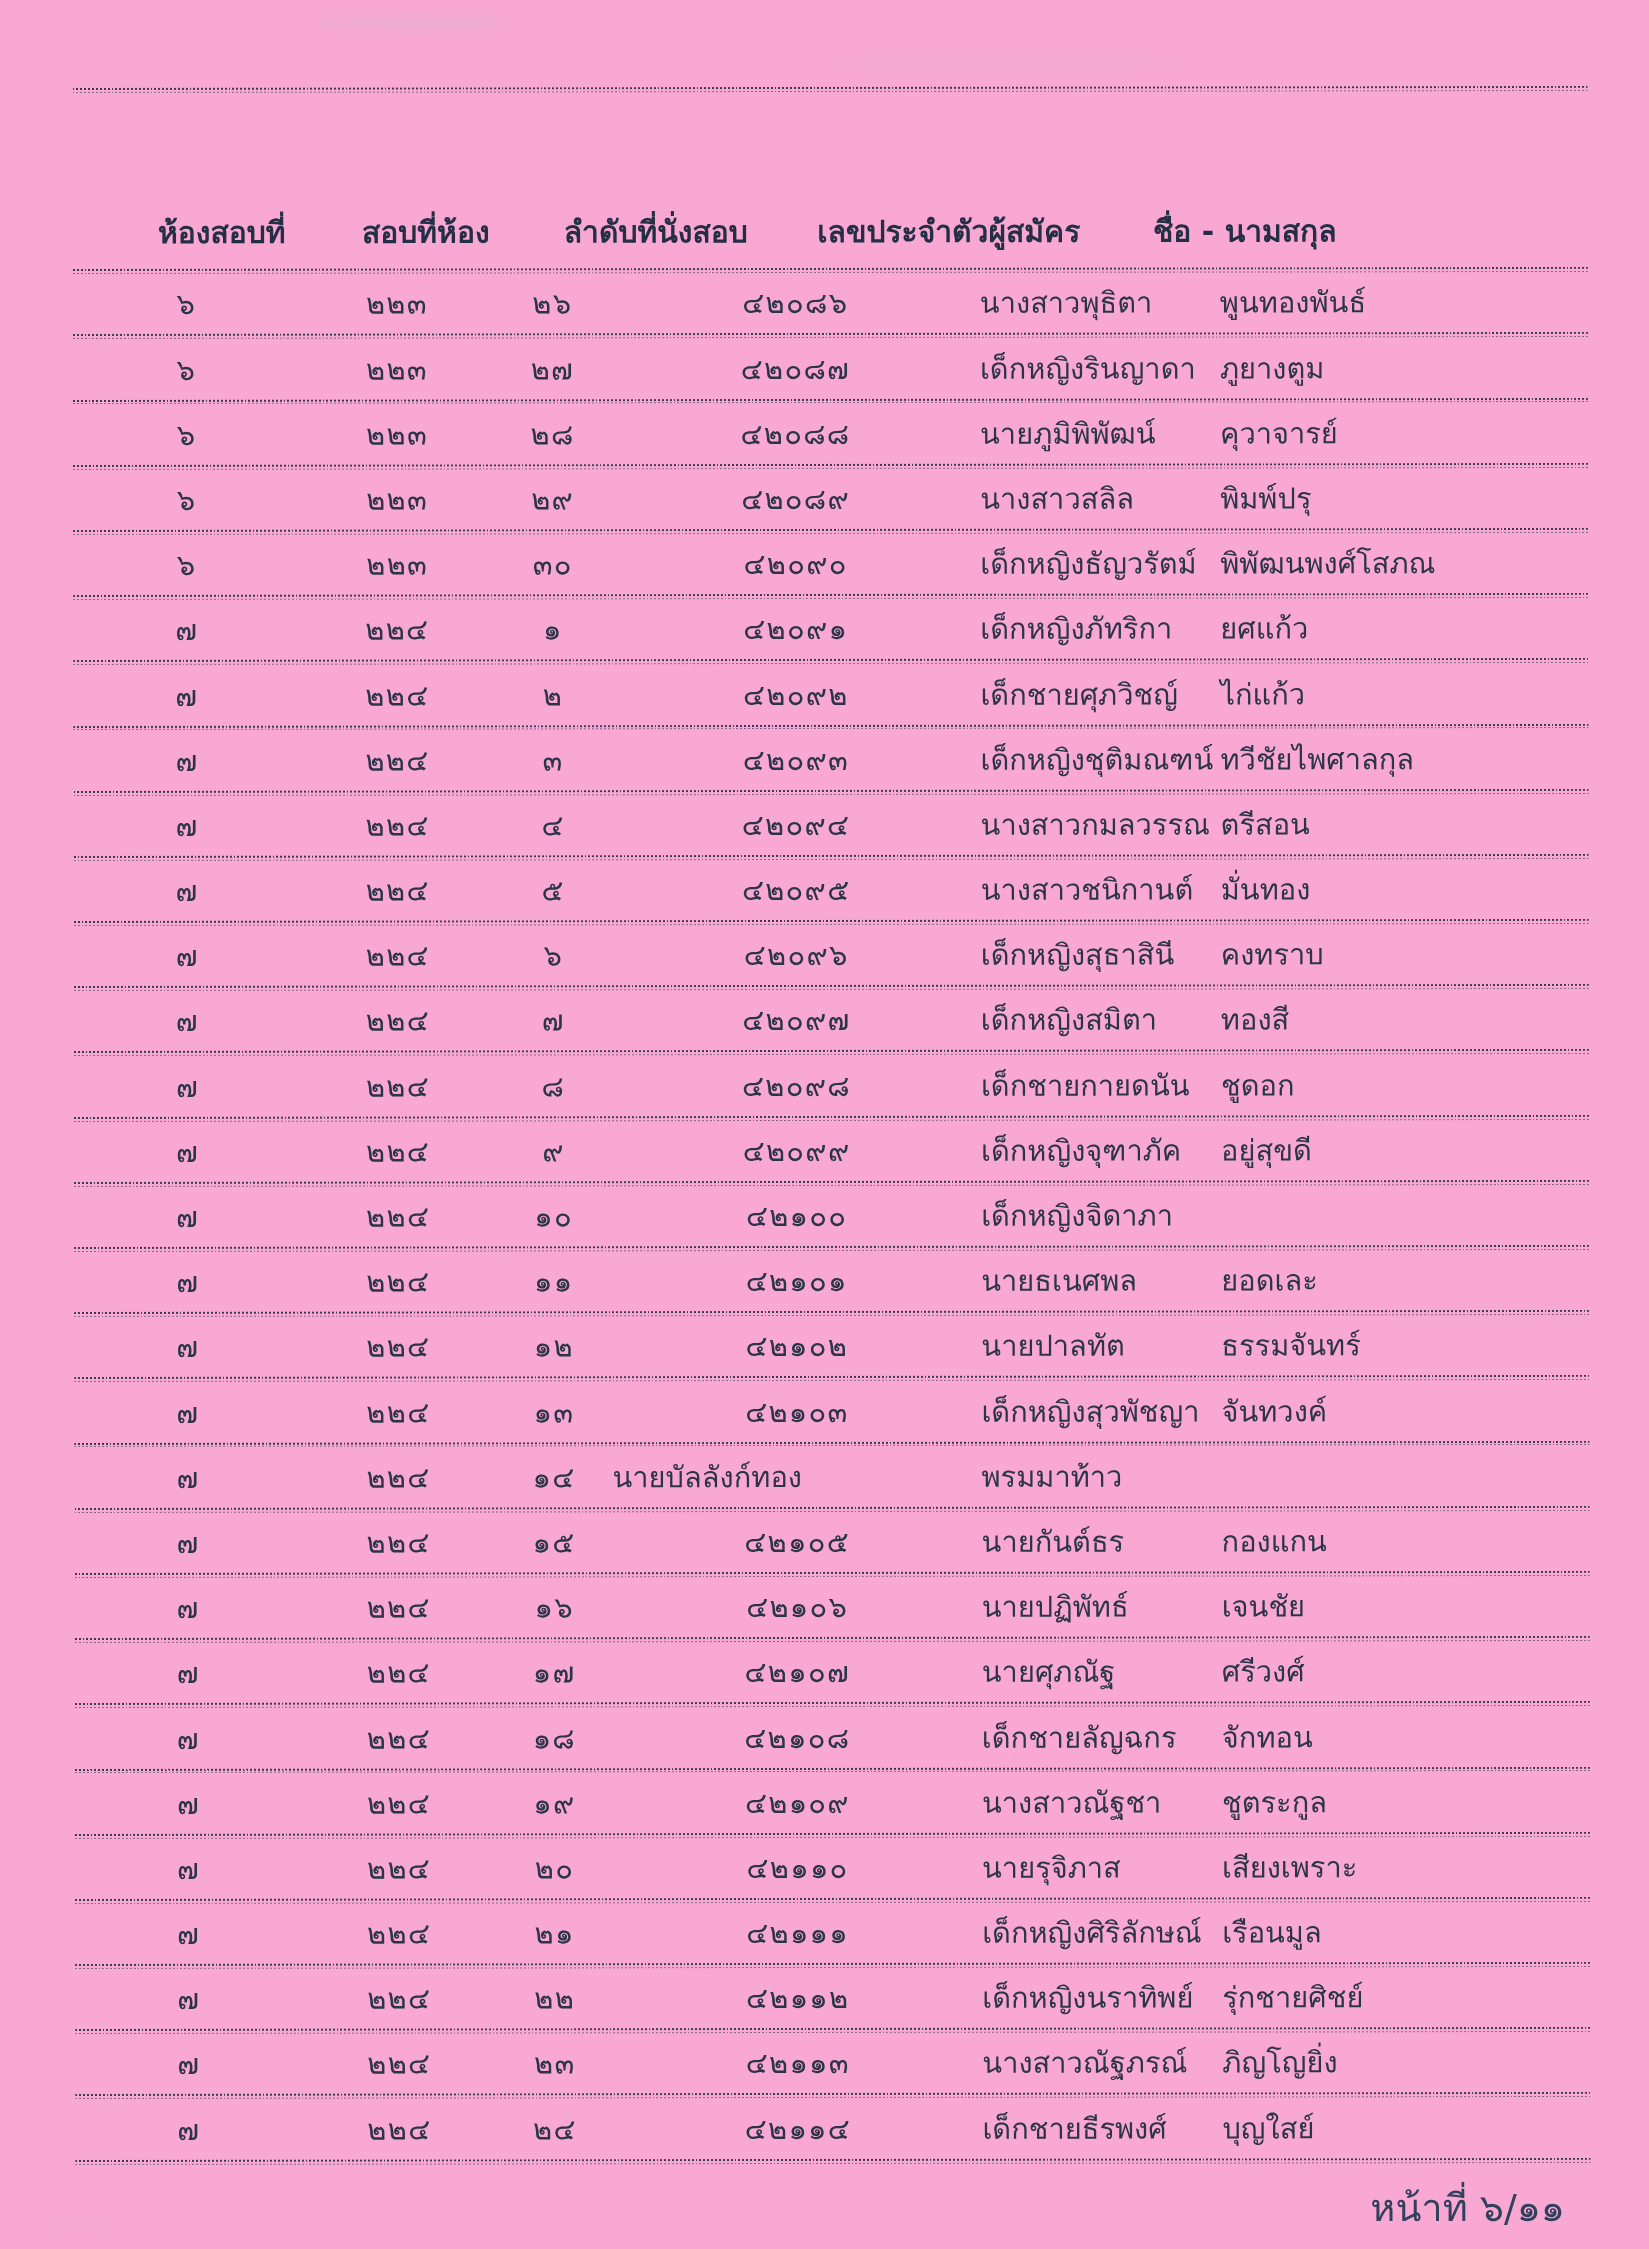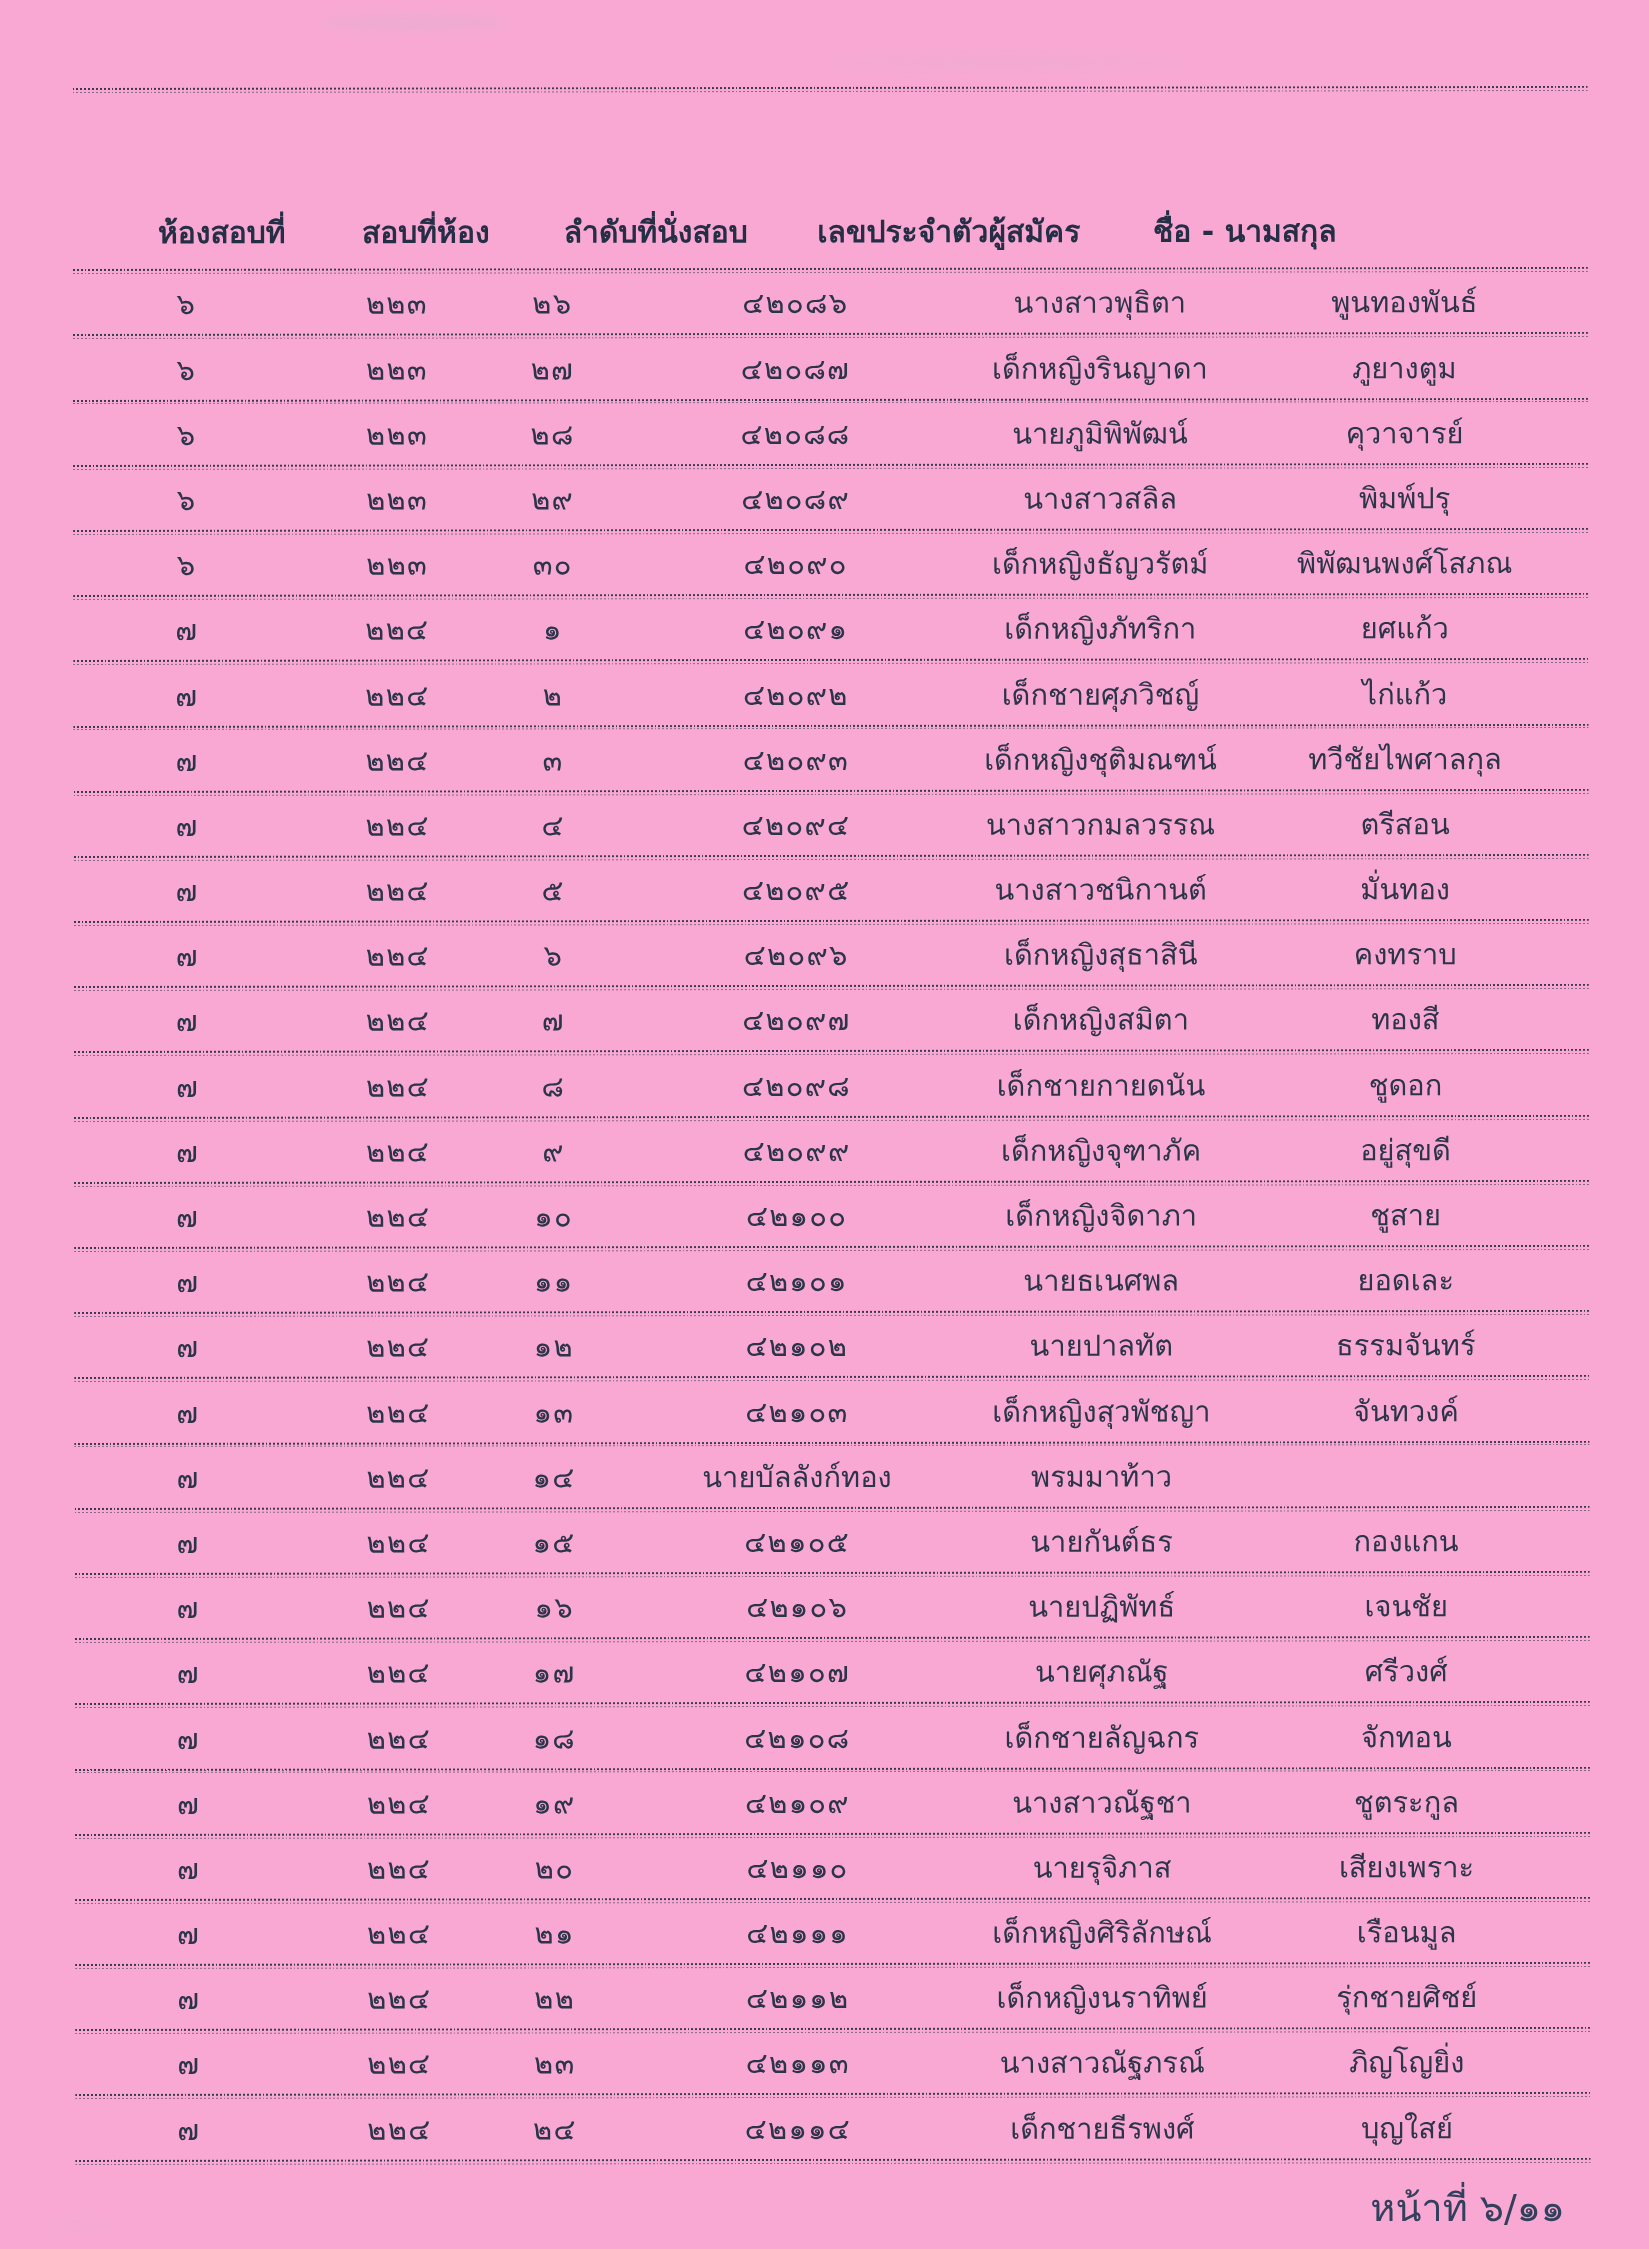--- a/index.html
+++ b/index.html
@@ -68,21 +68,21 @@
   .row {
     display: grid;
     grid-template-columns: 227px 194px 117px 369px 240px 369px;
     align-items: center;
     height: 60px;
     font-size: 29px;
     white-space: nowrap;
   }
   .cell { overflow: visible; }
   .cell.num { text-align: center; letter-spacing: 1.3px; }
-  .cell.txt { text-align: center; }
+  .cell.txt { text-align: left; }
 
   .page-number {
     position: absolute;
     right: 85px;
     top: 2177px;
     font-size: 38px;
     color: #33405c;
     white-space: nowrap;
   }
 </style>
@@ -248,21 +248,20 @@
     <span class="cell txt">อยู่สุขดี</span>
   </div>
   <div class="sep"></div>
 
   <div class="row">
     <span class="cell num">๗</span>
     <span class="cell num">๒๒๔</span>
     <span class="cell num">๑๐</span>
     <span class="cell num">๔๒๑๐๐</span>
     <span class="cell txt">เด็กหญิงจิดาภา</span>
-    <span class="cell txt">ชูสาย</span>
   </div>
   <div class="sep"></div>
 
   <div class="row">
     <span class="cell num">๗</span>
     <span class="cell num">๒๒๔</span>
     <span class="cell num">๑๑</span>
     <span class="cell num">๔๒๑๐๑</span>
     <span class="cell txt">นายธเนศพล</span>
     <span class="cell txt">ยอดเละ</span>

